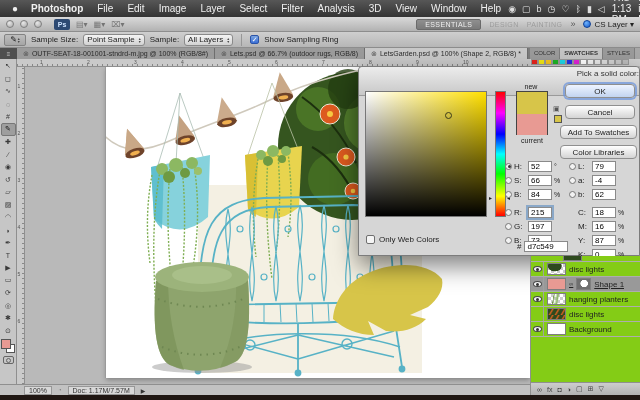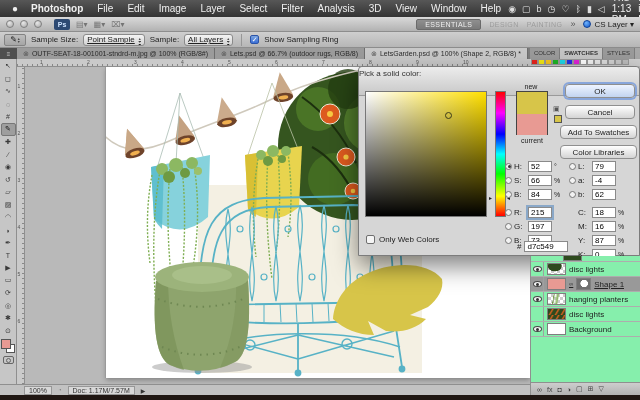--- a/index.html
+++ b/index.html
@@ -35,21 +35,21 @@
   #cslive { display:flex; align-items:center; gap:3px; font-size:8px; color:#222; }
   #cslive-dot { width:8px; height:8px; border-radius:50%; background:radial-gradient(circle at 35% 30%, #6fb4ff, #1458c8); border:1px solid #0d3f96; }
 
   
   #optionsbar { position:absolute; left:0; top:32px; width:640px; height:16px;
     background:linear-gradient(#cfcfcf,#b6b6b6); border-bottom:1px solid #8d8d8d;
     display:flex; align-items:center; gap:5px; padding:0 4px; font-size:8px; color:#222; }
   #tool-preset { width:22px; height:12px; background:linear-gradient(#bdbdbd,#a5a5a5); border:1px solid #838383;
     border-radius:2px; display:flex; align-items:center; justify-content:center; font-size:8px; gap:1px; }
   .dropdown { background:linear-gradient(#f4f4f4,#d2d2d2); border:1px solid #8a8a8a; border-radius:3px;
-    height:12px; display:flex; align-items:center; padding:0 3px; gap:4px; font-size:8px;text-decoration:underline; }
+    height:12px; display:flex; align-items:center; padding:0 3px; gap:4px; font-size:8px; }
   .dd-arrows { display:flex; flex-direction:column; line-height:3px; font-size:4px; color:#444; }
   .ob-sep { width:1px; height:12px; background:#979797; margin:0 3px; }
   .checkbox { width:9px; height:9px; border:1px solid #6f6f6f; border-radius:2px; background:#f5f5f5;
     display:inline-flex; align-items:center; justify-content:center; font-size:7px; color:#fff; }
   .checkbox.on { background:linear-gradient(#7aa4e0,#3b6fd6); border-color:#2b54a8; }
 
   
   #tabbar { position:absolute; left:0; top:48px; width:640px; height:11px; background:#7d7d7d;
     display:flex; align-items:stretch; font-size:7px; color:#2a2a2a; }
   #tools-panel-tab { width:17px; background:#4f4f4f; color:#c9c9c9; font-size:6px;
@@ -89,21 +89,21 @@
   
   #canvasarea { position:absolute; left:25px; top:67px; width:505px; height:317px; background:#b9b9b9; overflow:hidden; }
   #docpage { position:absolute; left:81px; top:0; width:424px; height:311px; background:#ffffff;
     box-shadow:-1px 0 0 #9a9a9a, 0 2px 5px rgba(0,0,0,.3); }
   #docsvg { position:absolute; left:0; top:0; }
 
   
   #dialog { position:absolute; left:358px; top:66px; width:282px; height:190px; background:#d6d6d6;
     border:1px solid #7c7c7c; border-radius:4px 4px 0 0; box-shadow:0 10px 24px rgba(0,0,0,.5); font-size:8px; color:#222; }
   #dlg-title { height:29px; background:linear-gradient(#ececec,#c8c8c8); border-bottom:1px solid #9a9a9a;
-    border-radius:4px 4px 0 0; text-align:left; font-size:8px; color:#333; line-height:13px; }
+    border-radius:4px 4px 0 0; text-align:right; font-size:8px; color:#333; line-height:13px; }
   #cp-field { position:absolute; left:6px; top:24px; width:122px; height:126px; border:1px solid #777;
     background:linear-gradient(to bottom, rgba(0,0,0,0), #000), linear-gradient(to right, #fff, #ffdf00); }
   #cp-marker { position:absolute; width:7px; height:7px; border:1px solid #3a3a1a; border-radius:50%; }
   #cp-hue { position:absolute; left:136px; top:24px; width:11px; height:126px; border:1px solid #777;
     background:linear-gradient(#f00 0%, #f0f 17%, #00f 34%, #0ff 50%, #0f0 66%, #ff0 84%, #f00 100%); }
   .hue-arrow { position:absolute; font-size:6px; color:#222; line-height:6px; }
   #swatch-new-label { position:absolute; left:152px; top:16px; width:40px; text-align:center; font-size:7px; }
   #cp-swatches { position:absolute; left:157px; top:24px; width:32px; height:44px; border:1px solid #444; }
   #swatch-new { height:22px; }
   #swatch-current { height:21px; }
@@ -135,21 +135,21 @@
 
   
   #dock-top { position:absolute; left:530px; top:48px; width:110px; height:18px; background:#a8a8a8; }
   #dock-tabs { display:flex; height:11px; font-size:6px; color:#333; }
   .dock-tab { padding:0 4px; background:#9b9b9b; border-right:1px solid #7e7e7e; line-height:11px; }
   .dock-tab.active { background:#c6c6c6; font-weight:bold; }
   #mini-swatches { display:flex; height:7px; background:#cfcfcf; padding-left:1px; }
   .msw { width:6.5px; height:6px; border:1px solid #9a9a9a; margin-right:0.5px; }
 
   
-  #layers { position:absolute; left:530px; top:256px; width:110px; height:139px; background:#86efac;
+  #layers { position:absolute; left:530px; top:256px; width:110px; height:139px; background:#84cc16;
     border-left:1px solid #8f8f8f; font-size:8px; color:#222; overflow:hidden; }
   .lrow { display:flex; align-items:center; height:15px; border-bottom:1px solid #adadad; gap:3px; padding-right:2px; }
   .lrow.selected { background:#999999;text-decoration:underline; }
   .eyecell { width:13px; align-self:stretch; border-right:1px solid #a0a0a0; display:flex; align-items:center; justify-content:center; flex:0 0 auto; }
   .eye { width:9px; height:6px; border:1px solid #444; border-radius:50%; background:#f4f4f4; position:relative; }
   .eye::after { content:""; position:absolute; left:2.5px; top:1px; width:3px; height:3px; background:#333; border-radius:50%; }
   .lthumb { width:19px; height:12px; border:1px solid #7e7e7e; flex:0 0 auto;
     background-color:#fff;
     background-image:linear-gradient(45deg,#ccc 25%,transparent 25%,transparent 75%,#ccc 75%),
                      linear-gradient(45deg,#ccc 25%,transparent 25%,transparent 75%,#ccc 75%);

